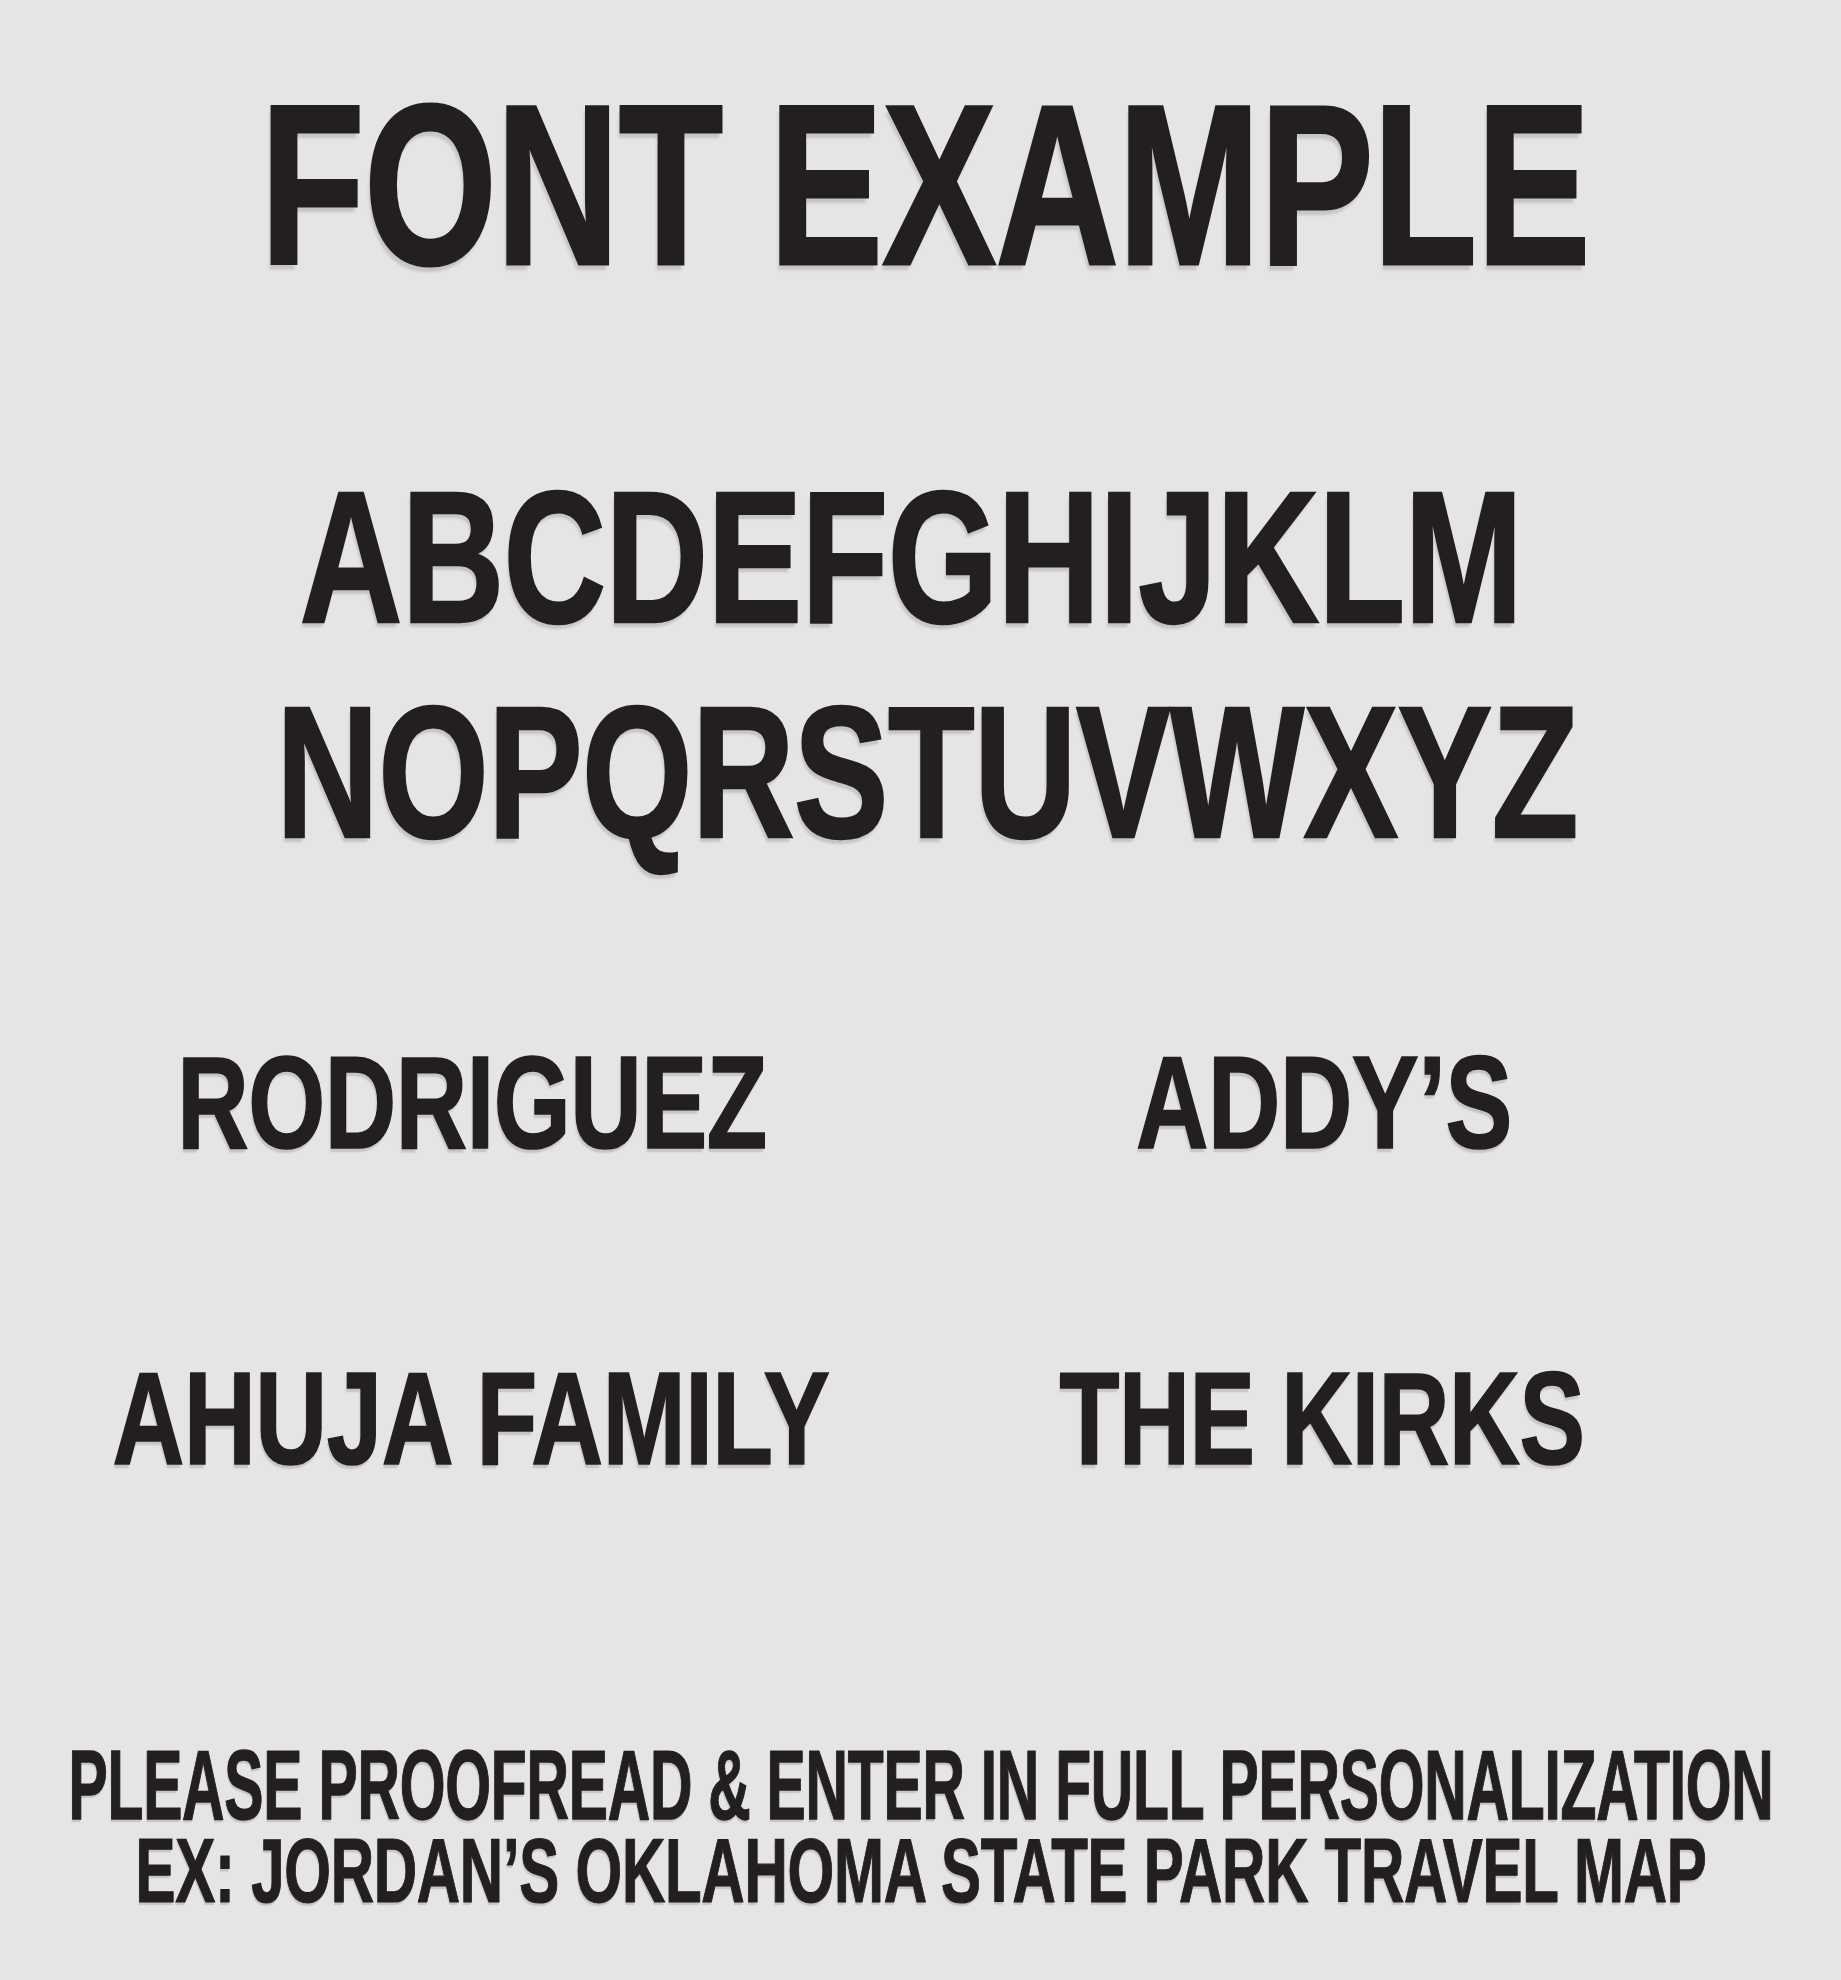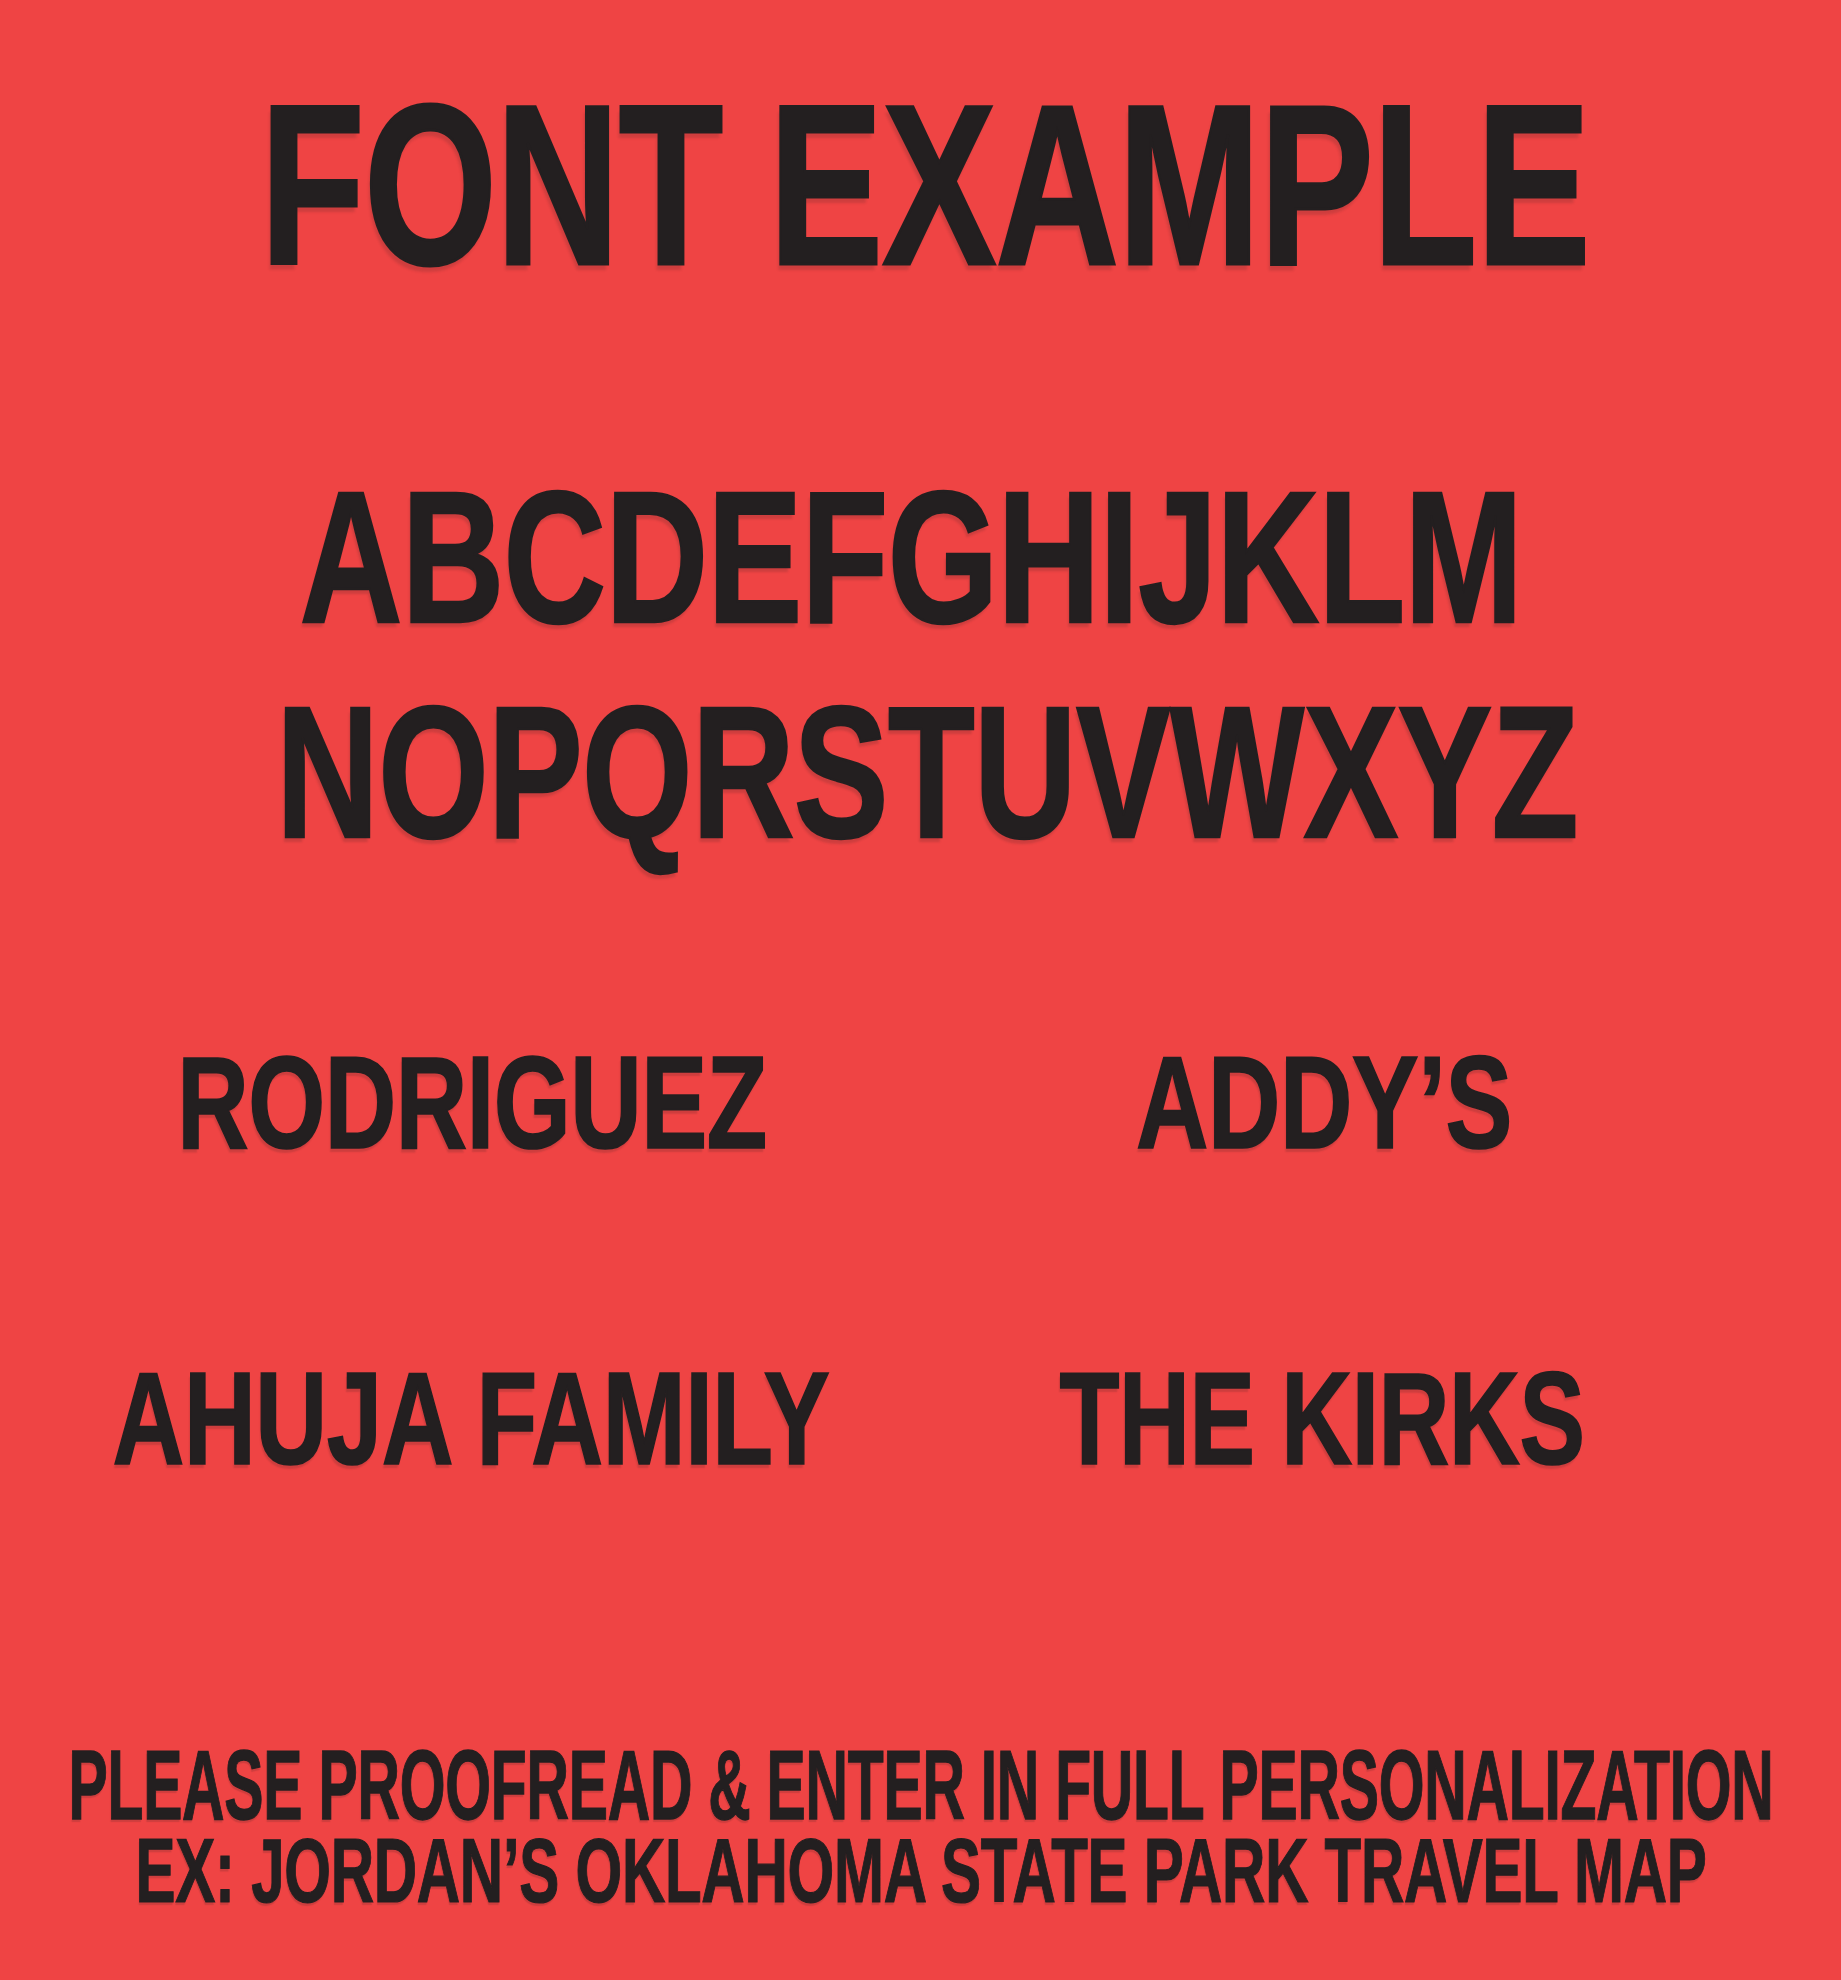--- a/index.html
+++ b/index.html
@@ -36,21 +36,21 @@
   .t-rod   { left: 472px;  top: 1037px; font-size: 132px; --sx: 0.75; }
   .t-addy  { left: 1324px; top: 1037px; font-size: 132px; --sx: 0.76; }
   .t-ahuja { left: 471px;  top: 1353px; font-size: 131px; --sx: 0.76; }
   .t-kirks { left: 1322px; top: 1353px; font-size: 131px; --sx: 0.75; }
   .t-foot1 { left: 921px;  top: 1735px; font-size: 99px; --sx: 0.595; }
   .t-foot2 { left: 921px;  top: 1825px; font-size: 91px;  --sx: 0.66; }
 </style>
 </head>
 <body>
 
-<div class="canvas" style="background: #ef4444; color: rgb(35, 31, 32);">
+<div class="canvas" style="background: #e5e5e5; color: rgb(35, 31, 32);">
 
   <div class="line t-title">FONT EXAMPLE</div>
 
   <div class="line t-row1">ABCDEFGHIJKLM</div>
 
   <div class="line t-row2">NOPQRSTUVWXYZ</div>
 
   <div class="line t-rod">RODRIGUEZ</div>
 
   <div class="line t-addy">ADDY’S</div>

